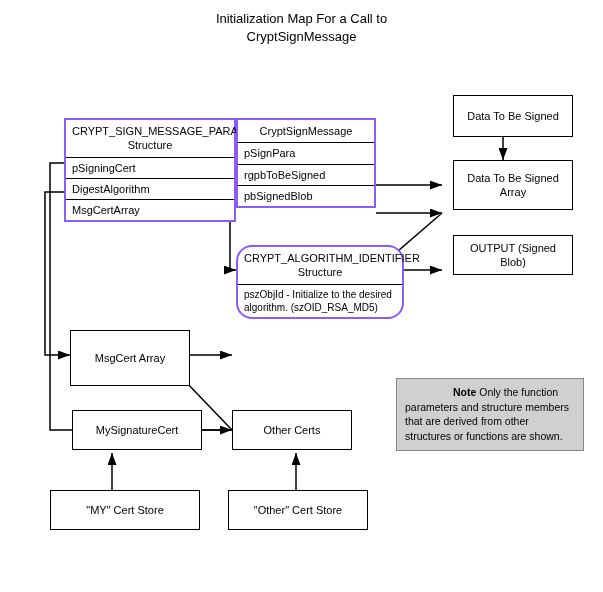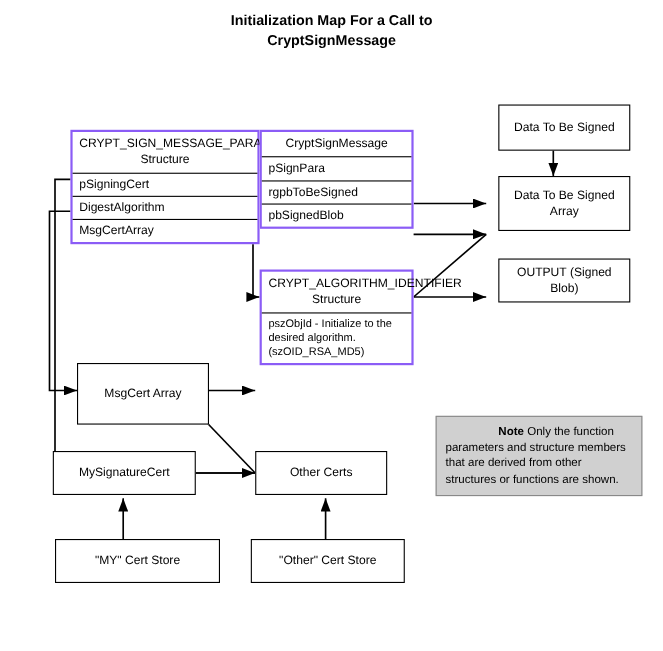--- a/index.html
+++ b/index.html
@@ -14,21 +14,21 @@
     }
 
     .diagram-container {
       position: relative;
       width: 603px;
       height: 592px;
     }
 
     .title {
       text-align: center;
-      font-weight: bold;
+      font-weight: normal;
       font-size: 13px;
       padding-top: 10px;
       line-height: 1.4;
     }
 
     .box {
       position: absolute;
       border: 1px solid #000;
       background: #fff;
       text-align: center;
@@ -161,21 +161,21 @@
       <span>pSignPara</span>
     </div>
     <div class="box-row">
       <span>rgpbToBeSigned</span>
     </div>
     <div class="box-row">
       <span>pbSignedBlob</span>
     </div>
   </div>
 
-  <div class="box-divided" style="left:236px; top:245px; width:140px;">
+  <div class="box-divided" style="left:236px; top:245px; width:168px;border-radius:16px;">
     <div class="box-header">
       <span>CRYPT_ALGORITHM_IDENTIFIER Structure</span>
     </div>
     <div class="box-row" style="font-size:10px;">
       <span>pszObjId - Initialize to the desired algorithm. (szOID_RSA_MD5)</span>
     </div>
   </div>
 
   <div class="box" style="left:453px; top:95px; width:120px; height:42px;">
     <span>Data To Be Signed</span>
@@ -186,21 +186,21 @@
   </div>
 
   <div class="box" style="left:453px; top:235px; width:120px; height:40px;">
     <span>OUTPUT (Signed Blob)</span>
   </div>
 
   <div class="box" style="left:70px; top:330px; width:120px; height:56px;">
     <span>MsgCert Array</span>
   </div>
 
-  <div class="box" style="left:48px; top:410px; width:130px; height:40px;">
+  <div class="box" style="left:72px; top:410px; width:130px; height:40px;">
     <span>MySignatureCert</span>
   </div>
 
   <div class="box" style="left:232px; top:410px; width:120px; height:40px;">
     <span>Other Certs</span>
   </div>
 
   <div class="box" style="left:50px; top:490px; width:150px; height:40px;">
     <span>"MY" Cert Store</span>
   </div>

